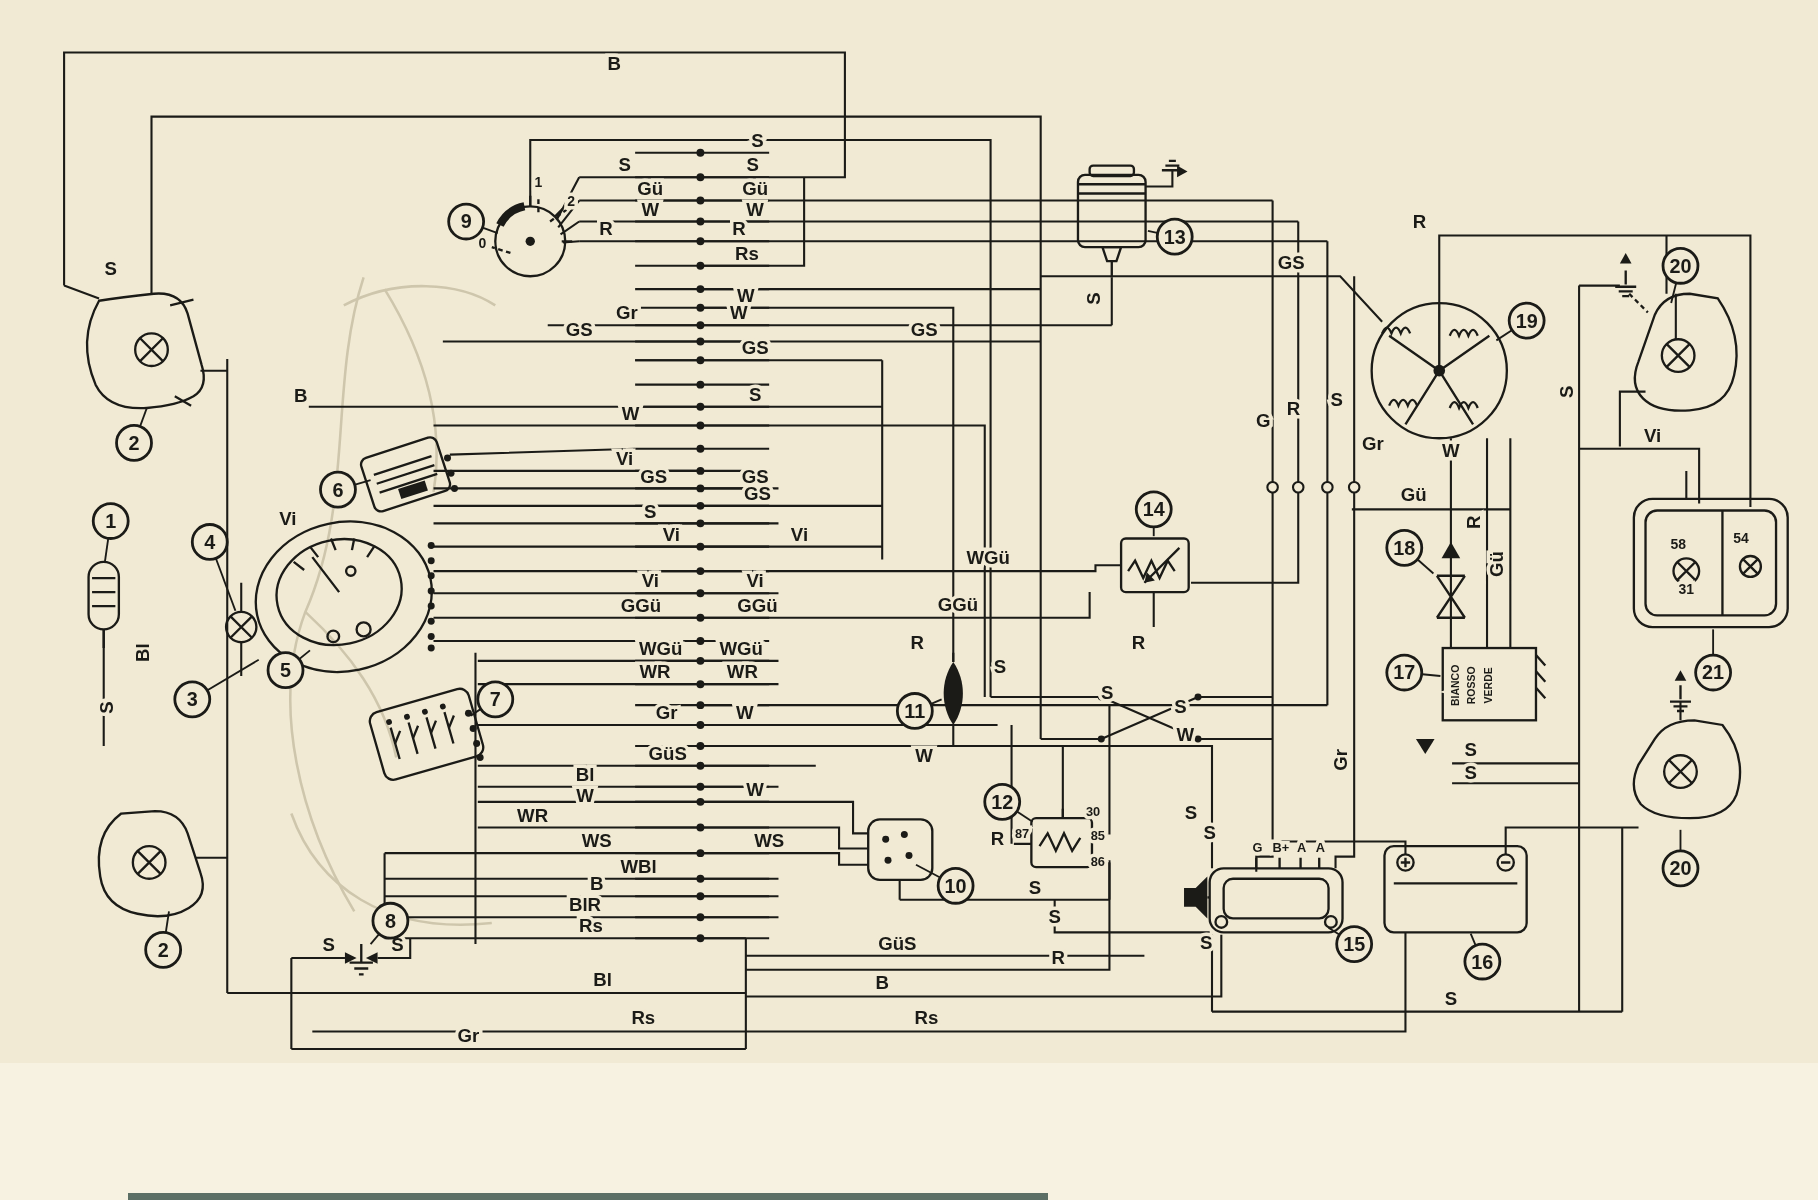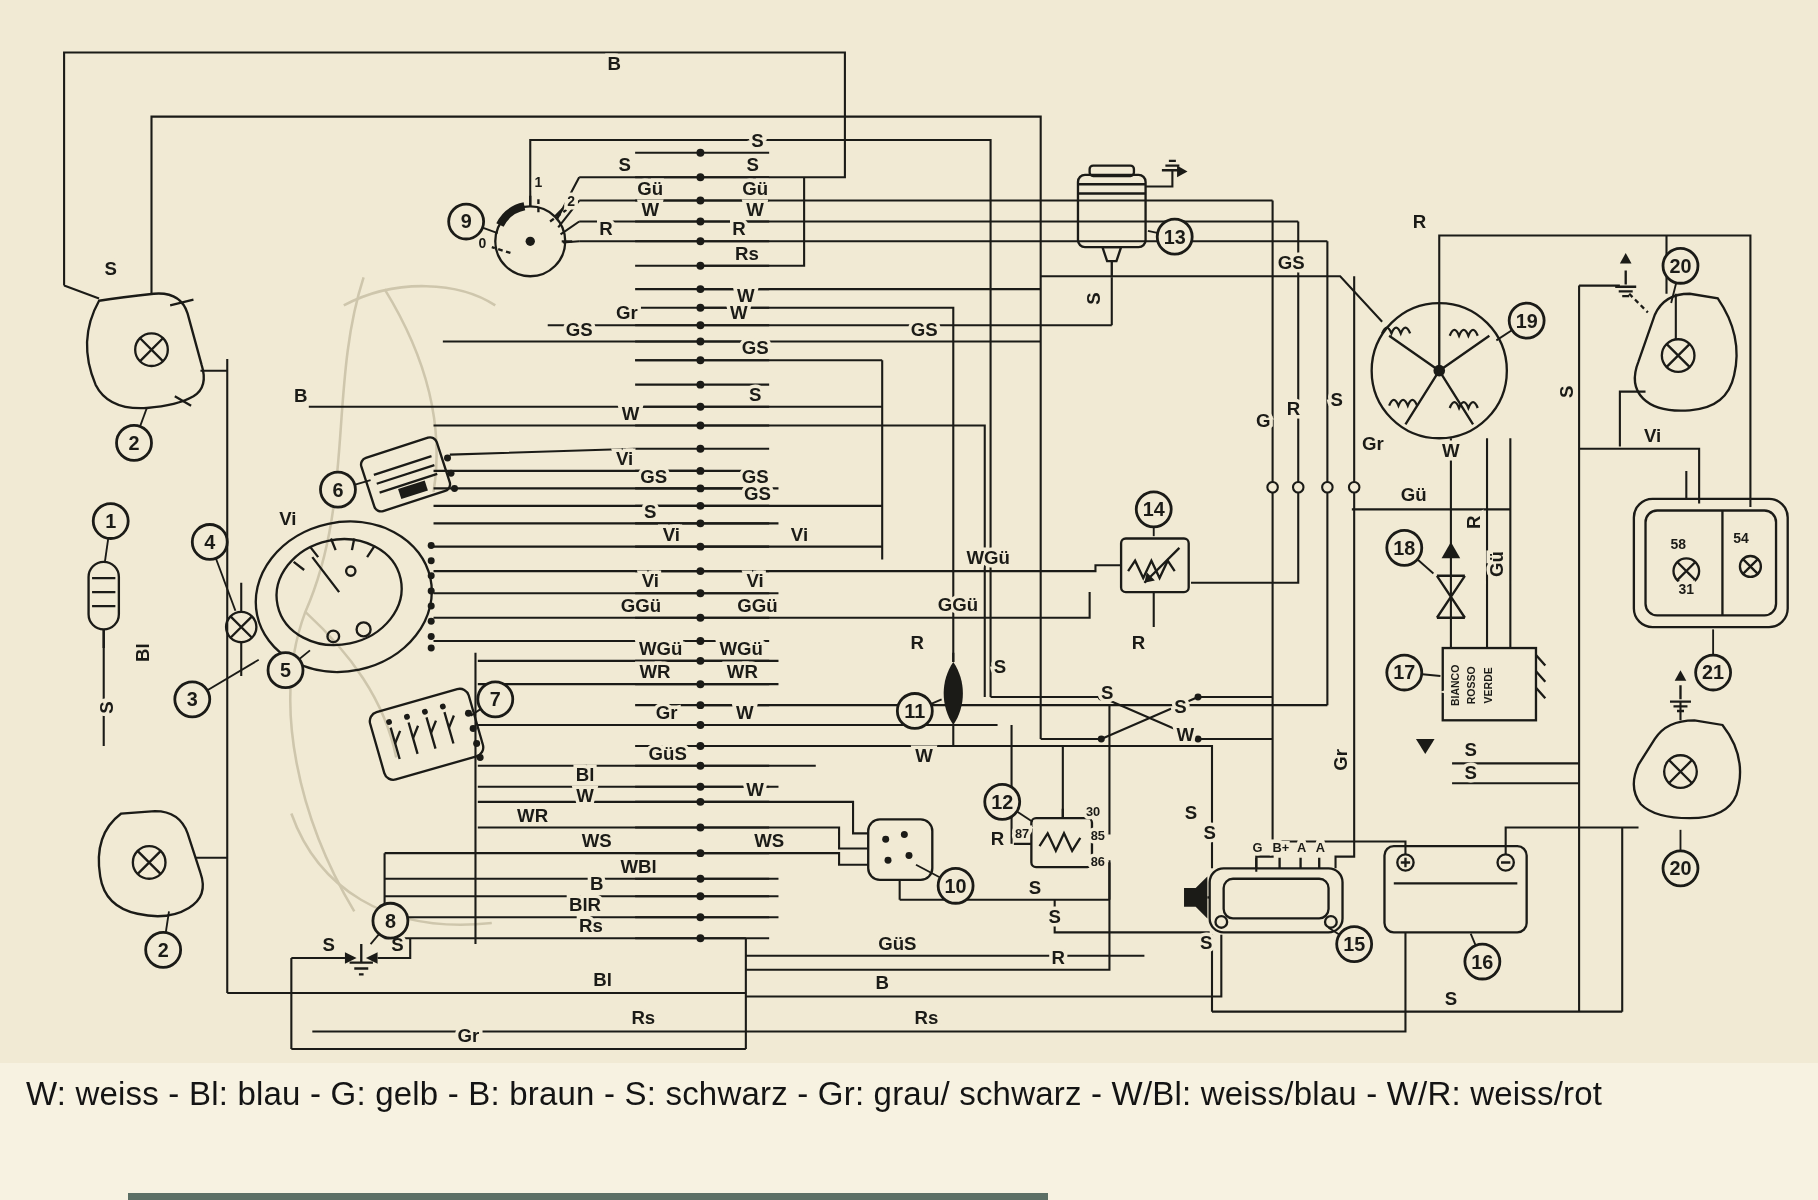--- a/index.html
+++ b/index.html
@@ -501,17 +501,16 @@
           <circle cx="1442" cy="745" r="15" fill="#f1ead4" stroke="#1b1b17" stroke-width="2.4"></circle>
           <text x="1442" y="751" text-anchor="middle" font-size="17" font-weight="bold" fill="#1b1b17" font-family="&quot;Liberation Sans&quot;,sans-serif">20</text>
           <line x1="1470" y1="577" x2="1470" y2="540" stroke="#1b1b17" stroke-width="1.6"></line>
           <circle cx="1470" cy="577" r="15" fill="#f1ead4" stroke="#1b1b17" stroke-width="2.4"></circle>
           <text x="1470" y="583" text-anchor="middle" font-size="17" font-weight="bold" fill="#1b1b17" font-family="&quot;Liberation Sans&quot;,sans-serif">21</text>
         </g>
     </svg>
   </div>
 
   <div class="legend">
-    <div>W: weiss - Bl: blau - G: gelb - B: braun - S: schwarz - Gr: grau/ schwarz - W/Bl: weiss/blau - W/R: weiss/rot</div>
   </div>
 
   <div class="scan-edge"></div>
 </div>
 
 </body></html>

